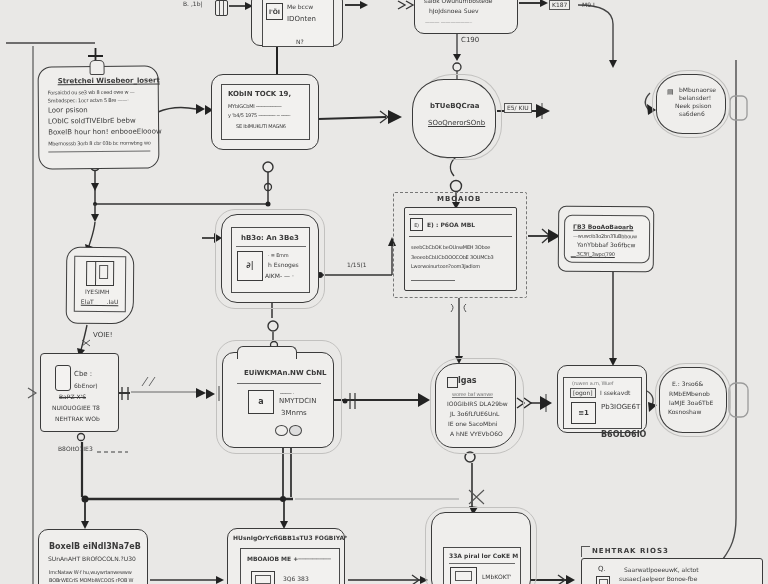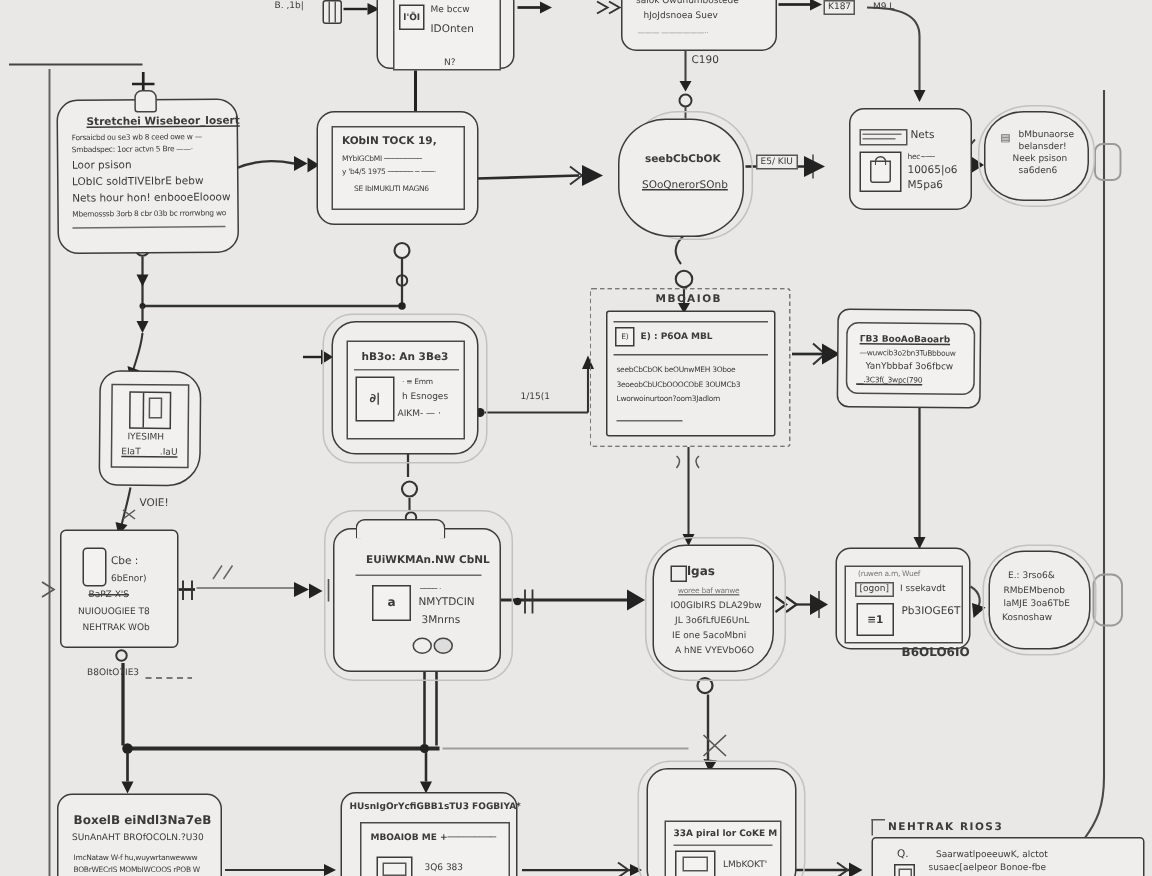--- a/index.html
+++ b/index.html
@@ -213,55 +213,40 @@
     <div class="lbl t5" style="left:10px;top:28px;color:#888;">———  ——————··</div>
   </div>
 
   <div class="box rot-l" style="left:38px;top:66px;width:121px;height:103px;border-radius:14px;">
     <div style="position:absolute;left:51px;top:-7px;width:13px;height:13px;border:1.3px solid #444;border-radius:5px 5px 2px 2px;background:#efeeec;"></div>
     <div class="lbl t7 b u" style="left:9px;top:10px;margin-left:10px;">Stretchei Wisebeor_losert</div>
     <div class="lbl t5" style="left:9px;top:22px;">Forsaicbd ou se3 wb 8 ceed owe w —</div>
     <div class="lbl t5" style="left:9px;top:30px;">Smbadspec: 1ocr actvn 5 Bre  ——·</div>
     <div class="lbl t7" style="left:9px;top:39px;">Loor psison</div>
     <div class="lbl t7" style="left:9px;top:50px;">LObIC soldTIVEIbrE bebw</div>
-    <div class="lbl t7" style="left:9px;top:61px;">Nets hour hon! enbooeElooow</div>
+    <div class="lbl t7" style="left:9px;top:61px;">BoxelB hour hon! enbooeElooow</div>
     <div class="lbl t5" style="left:9px;top:73px;">Mbemosssb 3orb 8 cbr 03b bc rrorrwbng wo</div>
     <div class="mini-rule" style="left:9px;top:84px;width:102px;border-top-width:1.4px;"></div>
   </div>
 
   <div class="box" style="left:211px;top:74px;width:108px;height:76px;border-radius:12px;">
     <div class="inner" style="left:9px;top:9px;width:89px;height:56px;">
       <div class="lbl t7 b" style="left:6px;top:5px;">KObIN TOCK 19,</div>
       <div class="lbl t5" style="left:6px;top:18px;">MYbIGCbMI ─────────</div>
       <div class="lbl t5" style="left:6px;top:27px;">y 'b4/5 1975  ────── ─ ───·</div>
       <div class="lbl t5" style="left:14px;top:38px;">SE IbIMUKUTI MAGN6</div>
     </div>
   </div>
 
   <div class="echo" style="left:418px;top:74px;width:84px;height:86px;border-radius:40% 45% 40% 45%;"></div>
   <div class="box" style="left:412px;top:79px;width:84px;height:79px;border-radius:38% 42% 40% 42%;">
-    <div class="lbl t7 b" style="left:17px;top:22px;">seebCbCbOK</div>
+    <div class="lbl t7 b" style="left:17px;top:22px;">bTUeBQCraa</div>
     <div class="lbl t7 u" style="left:15px;top:39px;">SOoQnerorSOnb</div>
   </div>
 
-  <div class="box" style="left:566px;top:72px;width:82px;height:68px;border-radius:10px;">
-    <div style="position:absolute;left:6px;top:13px;width:30px;height:9px;border:1px solid #555;">
-      <div style="position:absolute;left:1px;top:2px;width:26px;border-top:1px solid #777;"></div>
-      <div style="position:absolute;left:1px;top:5px;width:22px;border-top:1px solid #777;"></div>
-    </div>
-    <div class="lbl t7" style="left:40px;top:13px;">Nets</div>
-    <div class="iconframe" style="left:6px;top:28px;width:28px;height:27px;">
-      <div style="width:12px;height:13px;border:1.2px solid #444;border-radius:0 0 2px 2px;position:relative;">
-        <div style="position:absolute;left:2px;top:-4px;width:6px;height:5px;border:1px solid #444;border-bottom:none;border-radius:4px 4px 0 0;"></div>
-      </div>
-    </div>
-    <div class="lbl t5" style="left:38px;top:29px;">hec~──</div>
-    <div class="lbl t7" style="left:38px;top:36px;">10065|o6</div>
-    <div class="lbl t7" style="left:38px;top:46px;">M5pa6</div>
-  </div>
 
   <div class="echo" style="left:652px;top:70px;width:78px;height:68px;border-radius:45%;"></div>
   <div class="box" style="left:656px;top:74px;width:70px;height:60px;border-width:1.2px;border-radius:38% 42% 42% 38%;">
     <span class="lbl t7" style="left:10px;top:13px;">▤</span>
     <div class="lbl t6" style="left:22px;top:11px;">bMbunaorse</div>
     <div class="lbl t6" style="left:22px;top:19px;">belansder!</div>
     <div class="lbl t6" style="left:18px;top:27px;">Neek psison</div>
     <div class="lbl t6" style="left:22px;top:35px;">sa6den6</div>
   </div>
 

